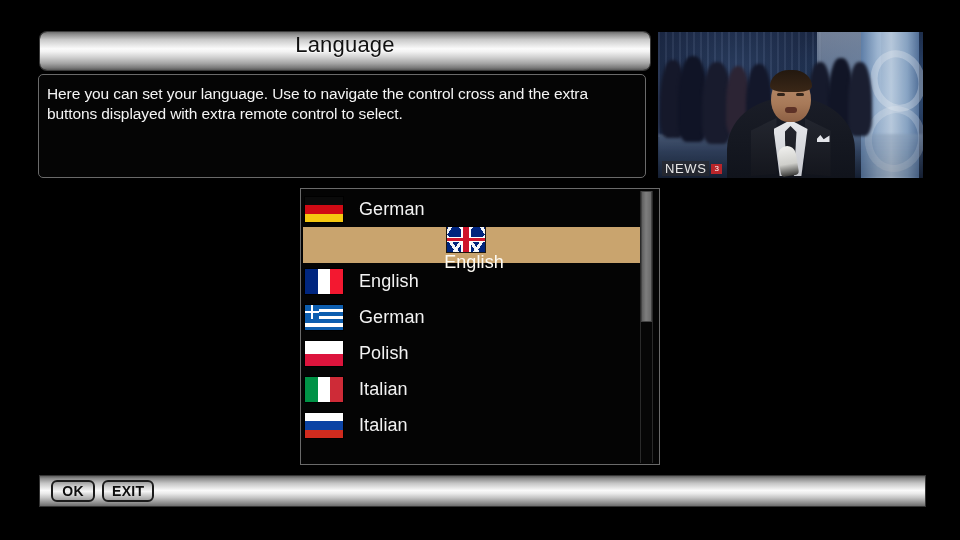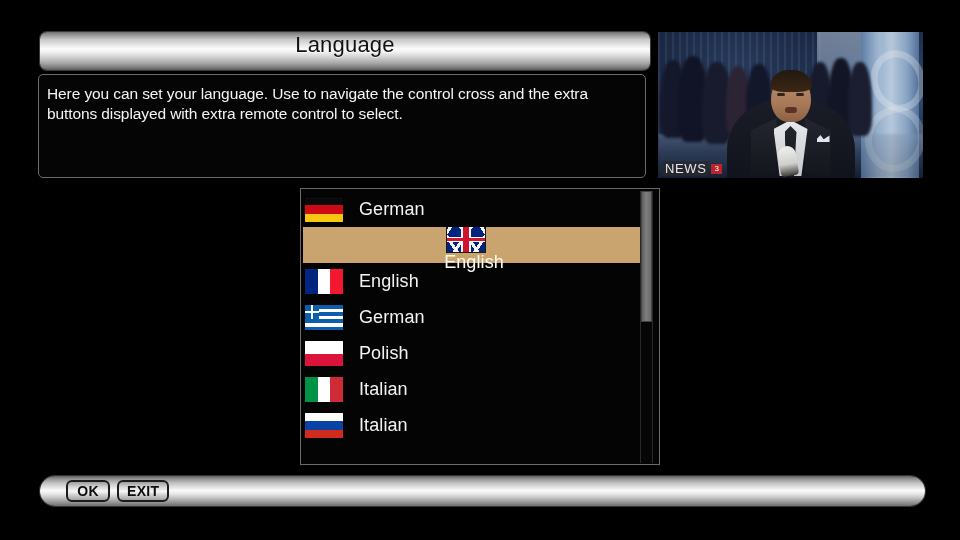--- a/index.html
+++ b/index.html
@@ -215,26 +215,26 @@
   }
   .scrollthumb{
     position:absolute;left:0;top:0;width:100%;
     background:linear-gradient(to right,#5f5f5f,#7e7e7e 45%,#6a6a6a);
     border:1px solid #444;box-sizing:border-box;
   }
 
   
   .bottombar{
     position:absolute;left:40px;top:476px;width:885px;height:30px;
-    border-radius:15px;
+    border-radius:0;
     background:linear-gradient(to bottom,
       #5e5e5e 0%, #8b8b8b 8%, #c4c4c4 24%, #fafafa 48%,
       #ebebeb 58%, #c6c6c6 72%, #9a9a9a 86%, #6d6d6d 100%);
     box-shadow:0 0 0 1px #343434;
-    display:flex;align-items:center;padding-left:26px;gap:7px;
+    display:flex;align-items:center;padding-left:11px;gap:7px;
     box-sizing:border-box;
   }
   .btn{
     min-width:44px;height:22px;border-radius:6px;
     border:2px solid #1c1c1c;box-sizing:border-box;
     background:linear-gradient(to bottom,#9d9d9d 0%,#d8d8d8 30%,#f6f6f6 52%,#d0d0d0 72%,#a2a2a2 100%);
     display:flex;align-items:center;justify-content:center;
     font-size:14px;font-weight:bold;color:#0d0d0d;
     padding:0 8px;letter-spacing:.3px;
   }

